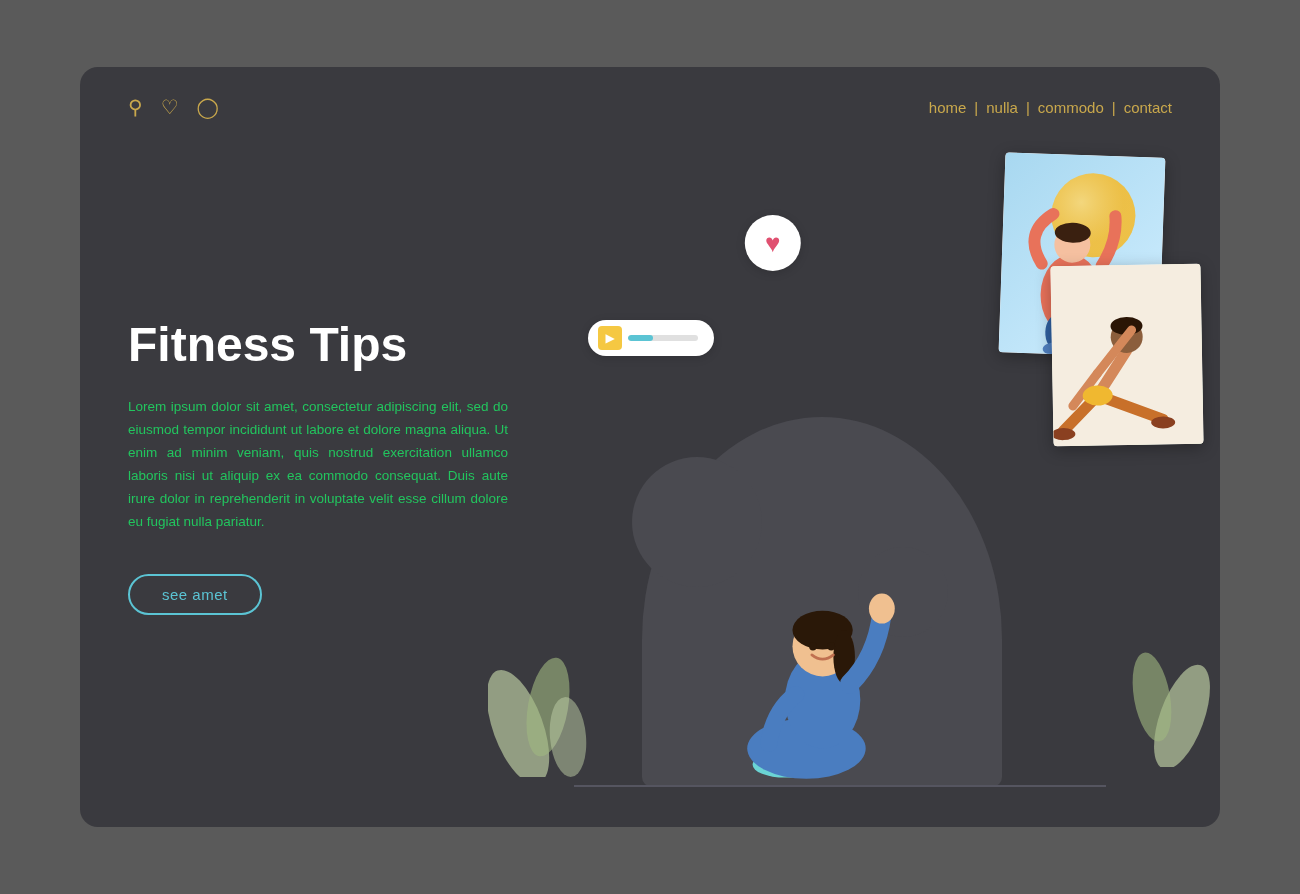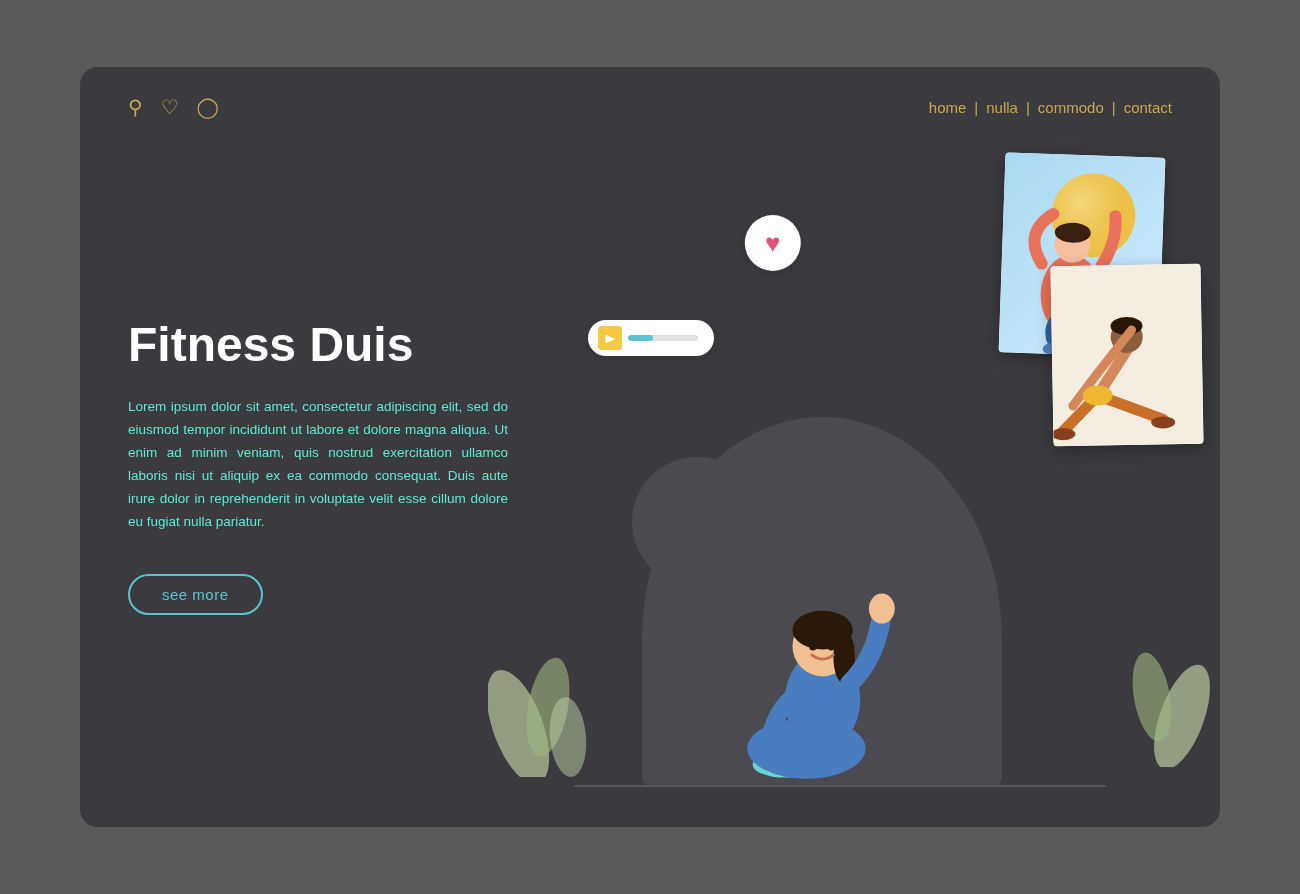--- a/index.html
+++ b/index.html
@@ -77,21 +77,21 @@
     }
     .page-title {
       font-size: 48px;
       font-weight: 700;
       color: #ffffff;
       margin-bottom: 24px;
       line-height: 1.15;
     }
     .description {
       font-size: 13.5px;
-      color: #5eead4;
+      color: #22c55e;
       line-height: 1.7;
       text-align: justify;
       margin-bottom: 40px;
     }
     .see-more-btn {
       display: inline-block;
       border: 2px solid #5bc4d4;
       color: #5bc4d4;
       background: transparent;
       padding: 10px 32px;
@@ -288,23 +288,23 @@
       <span class="nav-separator">|</span>
       <a class="nav-link">commodo</a>
       <span class="nav-separator">|</span>
       <a class="nav-link">contact</a>
     </div>
   </div>
 
   <div class="main">
 
     <div class="left-col">
-      <h1 class="page-title">Fitness Duis</h1>
+      <h1 class="page-title">Fitness Tips</h1>
       <p class="description">Lorem ipsum dolor sit amet, consectetur adipiscing elit, sed do eiusmod tempor incididunt ut labore et dolore magna aliqua. Ut enim ad minim veniam, quis nostrud exercitation ullamco laboris nisi ut aliquip ex ea commodo consequat. Duis aute irure dolor in reprehenderit in voluptate velit esse cillum dolore eu fugiat nulla pariatur.</p>
-      <button class="see-more-btn">see more</button>
+      <button class="see-more-btn">see amet</button>
     </div>
 
     <div class="right-col">
 
       <div class="cloud-main"></div>
       <div class="cloud-left-bubble"></div>
       <div class="cloud-right-bubble"></div>
 
       <div class="horizon-line"></div>
 

